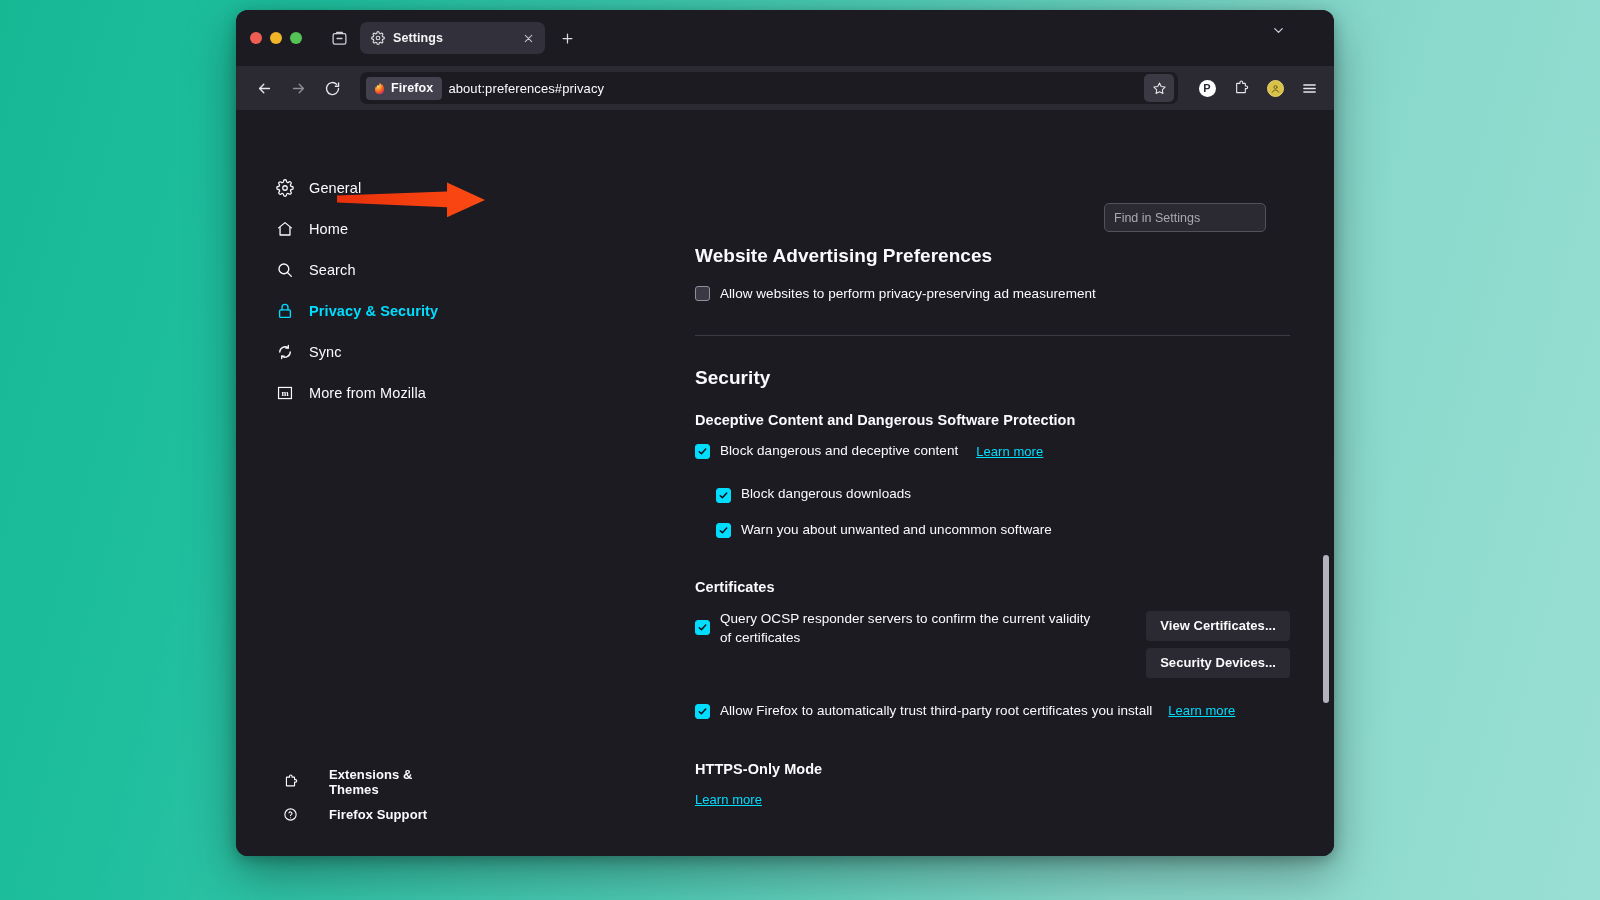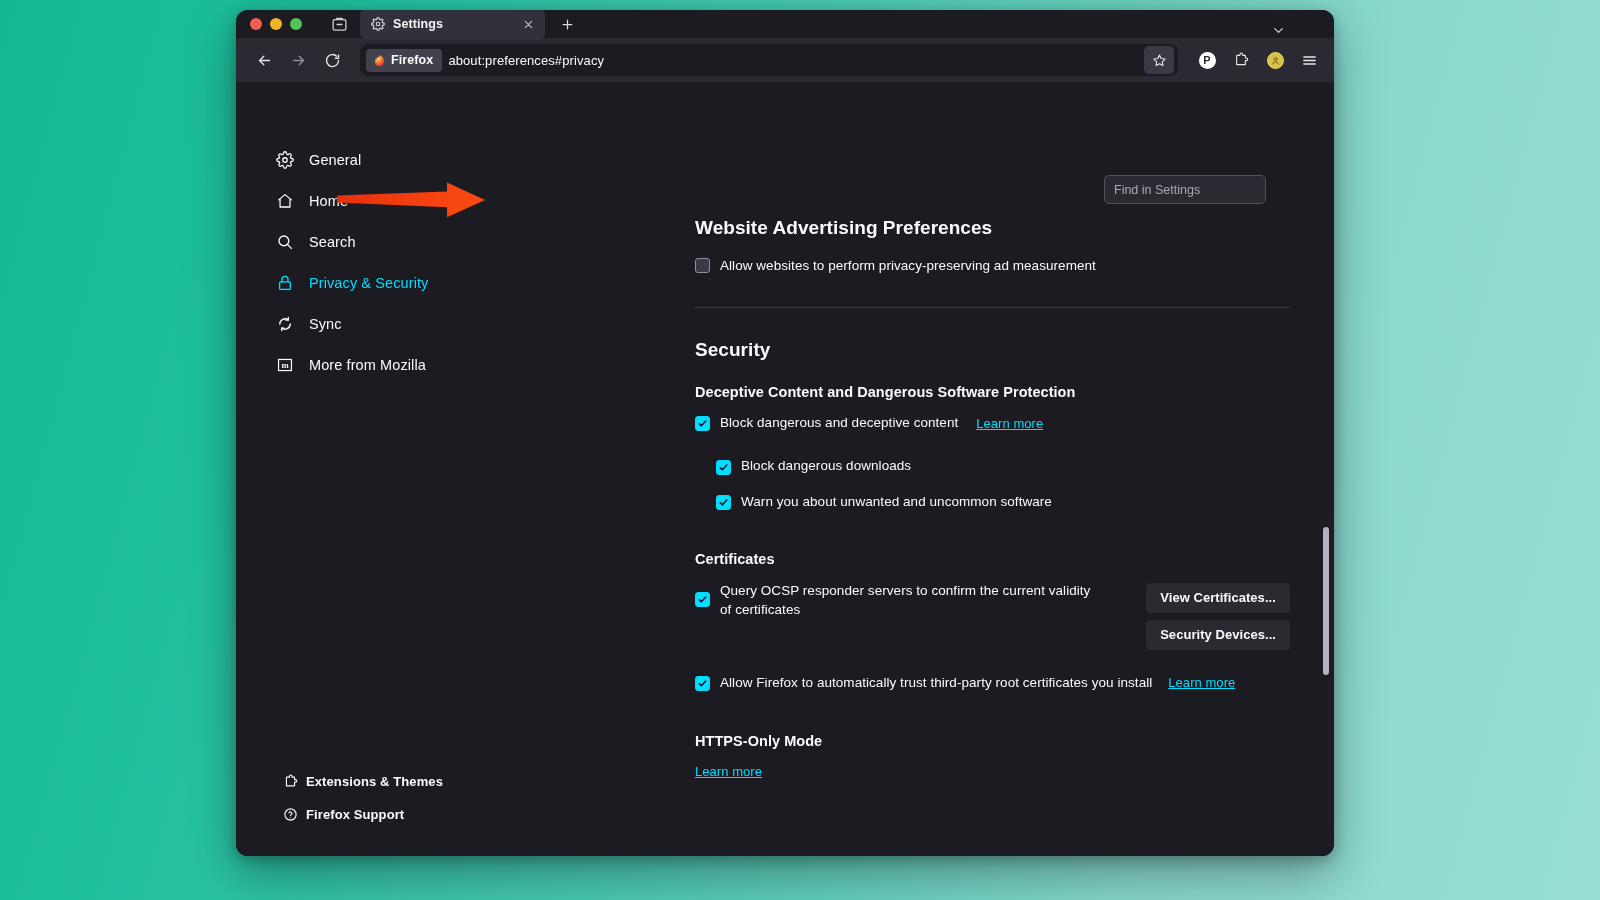--- a/index.html
+++ b/index.html
@@ -21,21 +21,21 @@
     background: #1c1b22;
     border-radius: 12px;
     box-shadow: 0 18px 50px rgba(0,0,0,0.35), 0 4px 14px rgba(0,0,0,0.25);
     overflow: hidden;
     display: flex;
     flex-direction: column;
   }
 
   
   #tabstrip {
-    height: 28px;
+    height: 56px;
     background: #1c1b22;
     display: flex;
     align-items: center;
     padding: 0 12px 0 14px;
     flex: 0 0 auto;
     position: relative;
   }
   .traffic-lights { display: flex; gap: 8px; align-items: center; margin-right: 22px; }
   .tl { width: 12px; height: 12px; border-radius: 50%; display: block; }
   .tl.red { background: #f05d52; }
@@ -189,24 +189,24 @@
     display: flex;
     align-items: center;
     gap: 14px;
     height: 41px;
     padding-left: 39px;
     color: #fbfbfe;
     font-size: 14.5px;
     letter-spacing: .1px;
   }
   .nav-item .ni-icon { width: 20px; height: 20px; display: flex; align-items: center; justify-content: center; flex: 0 0 20px; }
-  .nav-item.selected { color: #00ddff; font-weight: 400; }
+  .nav-item.selected { color: #00ddff; font-weight: 700; }
   .nav-item.selected .ni-icon { color: #00ddff; }
   #sidebar-footer { margin-top: auto; padding-bottom: 25px; }
-  #sidebar-footer .nav-item { font-size: 13px; height: 33px; font-weight: 600; gap: 7px; padding-left: 46px; }
+  #sidebar-footer .nav-item { font-size: 13px; height: 33px; font-weight: 600; gap: 30px; padding-left: 46px; }
   #sidebar-footer .ni-icon { width: 17px; height: 17px; flex: 0 0 17px; }
 
   
   #main {
     flex: 1;
     position: relative;
     padding: 0 0 0 0;
     overflow: hidden;
   }
   #find-settings-wrap {

